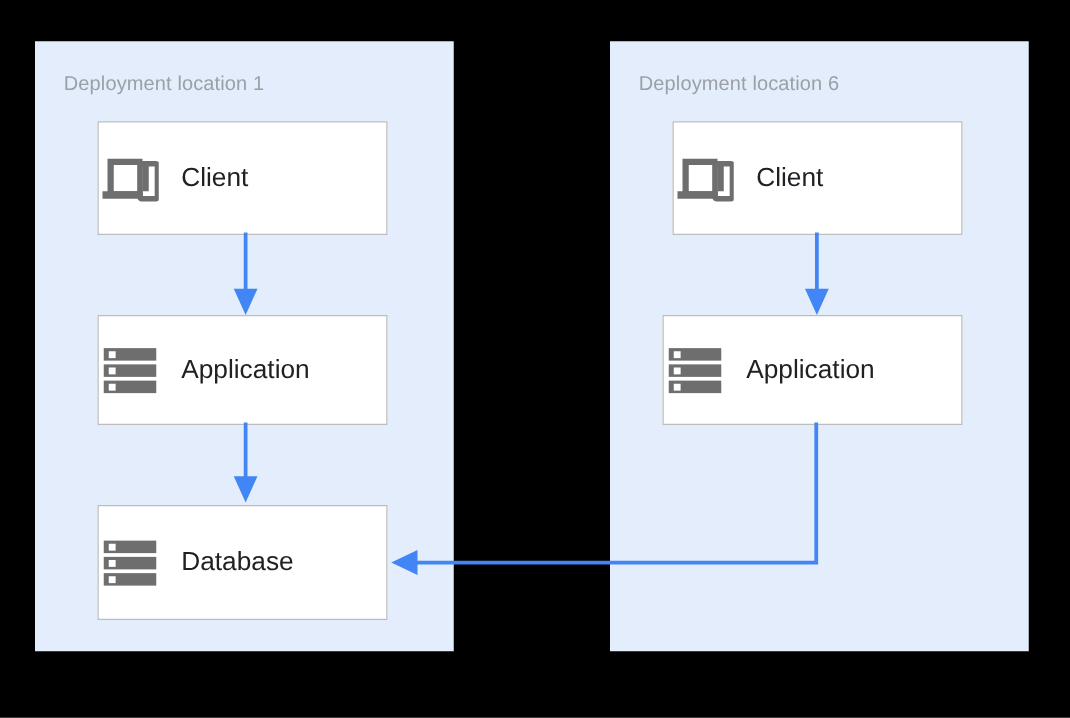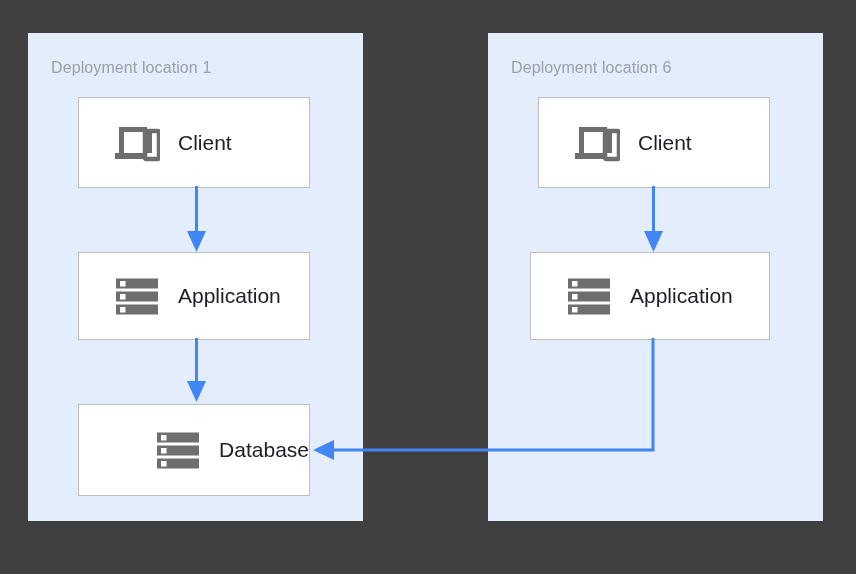--- a/index.html
+++ b/index.html
@@ -10,42 +10,42 @@
     width: 856px;
     height: 574px;
     background: #ffffff;
     font-family: "Liberation Sans", sans-serif;
     overflow: hidden;
   }
   #canvas {
     position: relative;
     width: 856px;
     height: 574px;
-    background: #404040;
+    background: #000000;
   }
   .zone {
     position: absolute;
     background: #e3edfb;
   }
   .zone-label {
     position: absolute;
     color: #9aa0a6;
     font-size: 16px;
     line-height: 19px;
     letter-spacing: 0.1px;
     white-space: nowrap;
   }
   .node {
     position: absolute;
     background: #ffffff;
     border: 1px solid #bdbdbd;
     box-sizing: border-box;
     display: flex;
     align-items: center;
-    padding-left: 35px;
+    padding-left: 2px;
   }
   .node-icon {
     flex: 0 0 auto;
     width: 46px;
     height: 42px;
     display: block;
   }
   .node-label {
     margin-left: 18px;
     font-size: 21px;
@@ -85,21 +85,21 @@
       <rect x="2" y="3.5" width="42" height="10" fill="#6e6e6e"></rect>
       <rect x="6" y="6" width="5.5" height="5.5" fill="#ffffff"></rect>
       <rect x="2" y="16.5" width="42" height="10" fill="#6e6e6e"></rect>
       <rect x="6" y="19" width="5.5" height="5.5" fill="#ffffff"></rect>
       <rect x="2" y="29.5" width="42" height="10" fill="#6e6e6e"></rect>
       <rect x="6" y="32" width="5.5" height="5.5" fill="#ffffff"></rect>
     </svg>
     <span class="node-label">Application</span>
   </div>
 
-  <div class="node" style="left:78px; top:404px; width:232px; height:92px;justify-content:flex-end;">
+  <div class="node" style="left:78px; top:404px; width:232px; height:92px;">
     <svg class="node-icon" viewBox="0 0 46 42">
       <rect x="2" y="3.5" width="42" height="10" fill="#6e6e6e"></rect>
       <rect x="6" y="6" width="5.5" height="5.5" fill="#ffffff"></rect>
       <rect x="2" y="16.5" width="42" height="10" fill="#6e6e6e"></rect>
       <rect x="6" y="19" width="5.5" height="5.5" fill="#ffffff"></rect>
       <rect x="2" y="29.5" width="42" height="10" fill="#6e6e6e"></rect>
       <rect x="6" y="32" width="5.5" height="5.5" fill="#ffffff"></rect>
     </svg>
     <span class="node-label">Database</span>
   </div>

